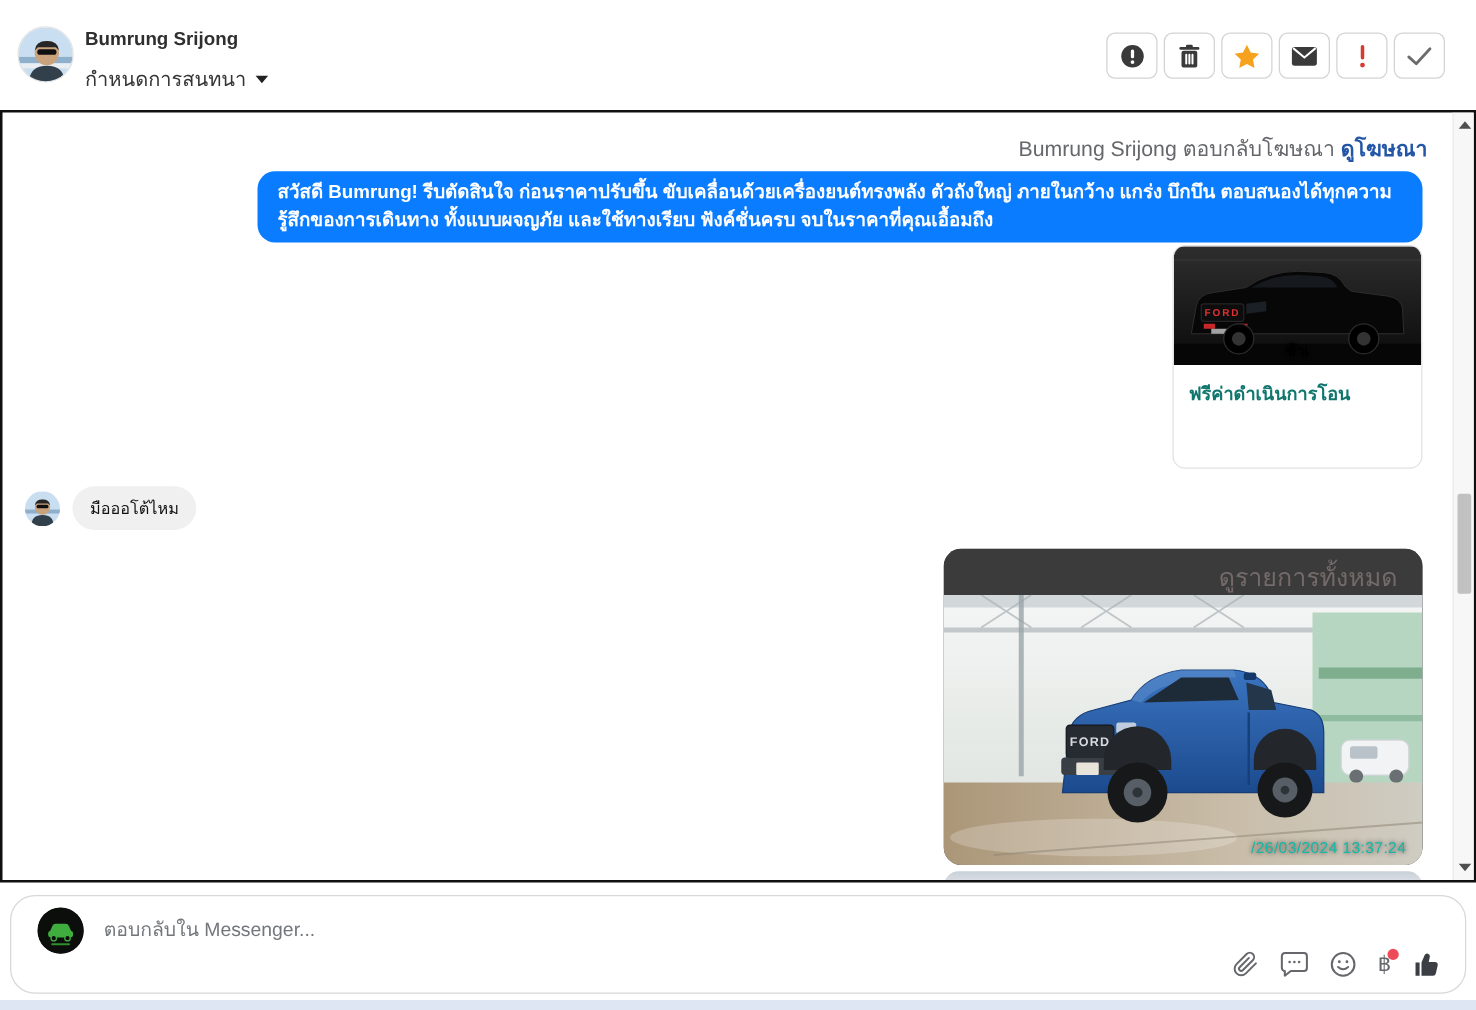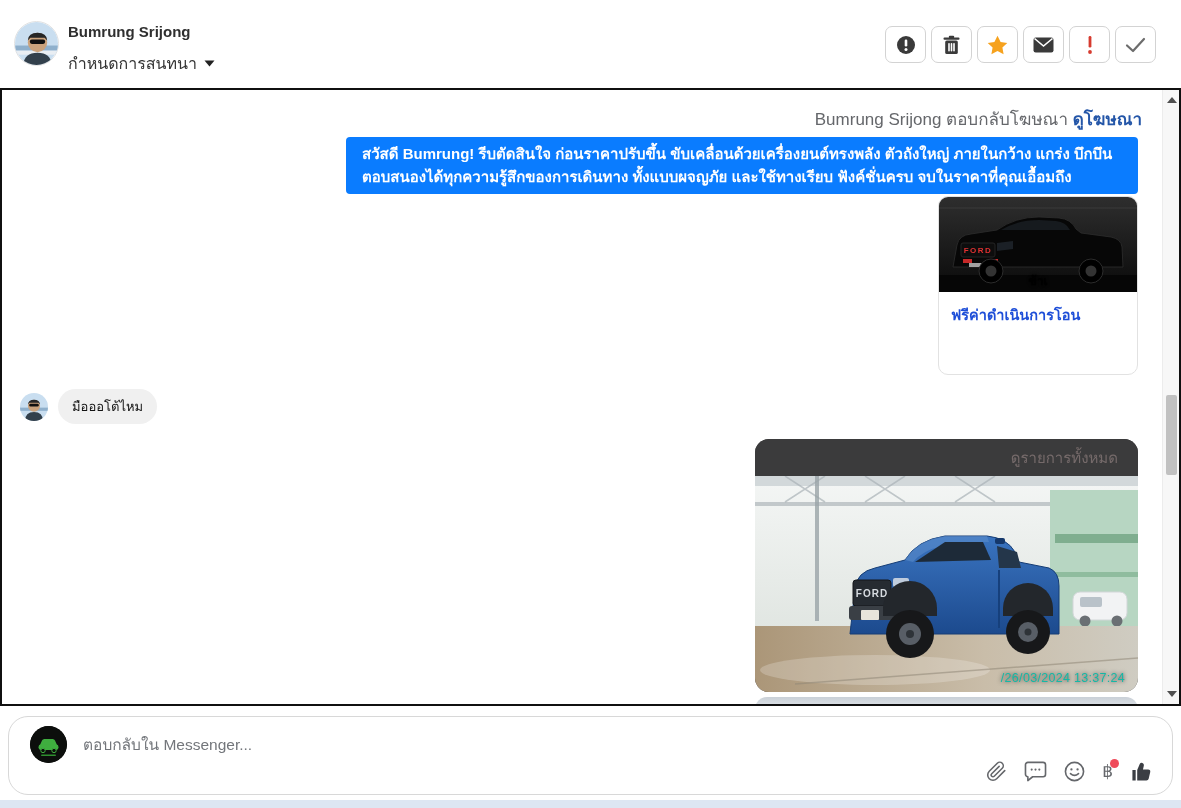--- a/index.html
+++ b/index.html
@@ -17,39 +17,39 @@
   .act-btn { width:41px; height:37px; background:#fff; border:1px solid #d3d3d3; border-radius:7px;
              display:flex; align-items:center; justify-content:center; cursor:pointer; }
 
   
   #chatbox { position:absolute; left:0; top:88px; width:1181px; height:618px; background:#fff;
              border:2px solid #101010; overflow:hidden; }
   .context { position:absolute; top:15px; left:0; width:1140px; text-align:right; font-size:17px;
              color:#65676b; }
   .context a { color:#2456a8; font-weight:700; text-decoration:none; cursor:pointer; }
 
-  .bubble-out { position:absolute; top:47px; right:41px; width:792px; background:#0a7cff; color:#fff;
-                border-radius:4px; padding:6px 16px; font-size:15px; font-weight:700; line-height:1.5; }
+  .bubble-out { position:absolute; top:47px; right:41px; width:932px; background:#0a7cff; color:#fff;
+                border-radius:14px; padding:6px 16px; font-size:15px; font-weight:700; line-height:1.5; }
 
   .card { position:absolute; top:106px; right:41px; width:200px; height:179px; background:#fff;
           border:1px solid #e2e2e2; border-radius:10px; overflow:hidden; cursor:pointer; }
   .card-img { width:100%; height:95px; display:block; position:relative; }
   .card-wm { position:absolute; left:0; right:0; top:74px; text-align:center; color:#000000;
              font-weight:700; font-size:12px; text-shadow:0 0 3px #000; }
-  .card-title { margin:11px 12px 0; font-size:14.5px; font-weight:700; color:#1d4ed8; }
+  .card-title { margin:11px 12px 0; font-size:14.5px; font-weight:700; color:#0f766e; }
   .card-sub   { margin:15px 12px 0; font-size:13.5px; color:#2d2d2d; }
 
   .incoming { position:absolute; left:18px; top:299px; display:flex; align-items:center; gap:10px; }
   .in-avatar { width:28px; height:28px; border-radius:50%; overflow:hidden; flex:0 0 28px; }
   .bubble-in { background:#f0f0f0; border-radius:18px; padding:7px 14px; font-size:13px; color:#121212; }
 
   .photo { position:absolute; top:349px; right:41px; width:383px; height:253px; border-radius:14px;
            overflow:hidden; background:#3b3b3c; cursor:pointer; }
   .photo-band { height:37px; background:#3b3b3c; position:relative; }
-  .photo-band-text { position:absolute; right:20px; top:7px; font-size:15px; color:#756a6a; }
+  .photo-band-text { position:absolute; right:20px; top:7px; font-size:20px; color:#756a6a; }
   .photo-scene { width:383px; height:216px; display:block; }
   .photo-ts { position:absolute; right:13px; bottom:7px; color:#14b8a6; font-size:12.5px;
               text-shadow:0 0 4px rgba(0,0,0,.7); letter-spacing:.3px; }
 
   .next-photo { position:absolute; top:607px; right:41px; width:383px; height:14px;
                 border-radius:12px 12px 0 0; background:linear-gradient(#c9d0d7,#e7eaee); cursor:pointer; }
 
   
   .vscroll { position:absolute; right:0; top:0; width:17px; height:614px; background:#f7f7f7;
              border-left:1px solid #ececec; }

